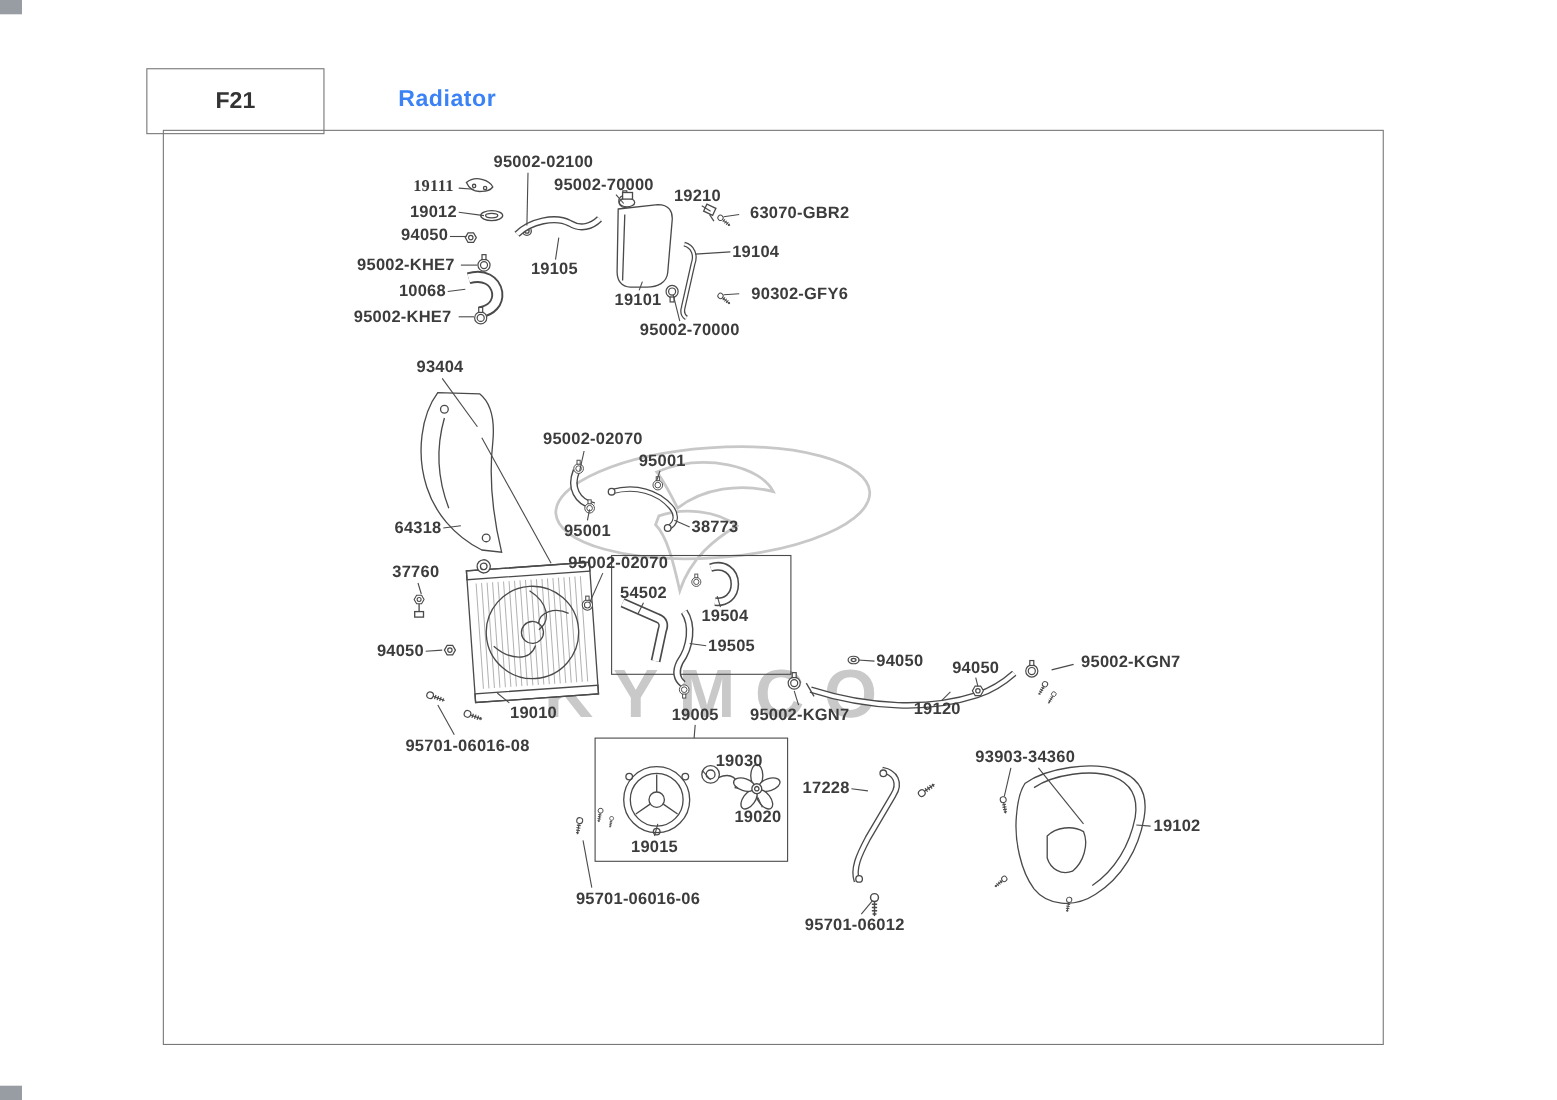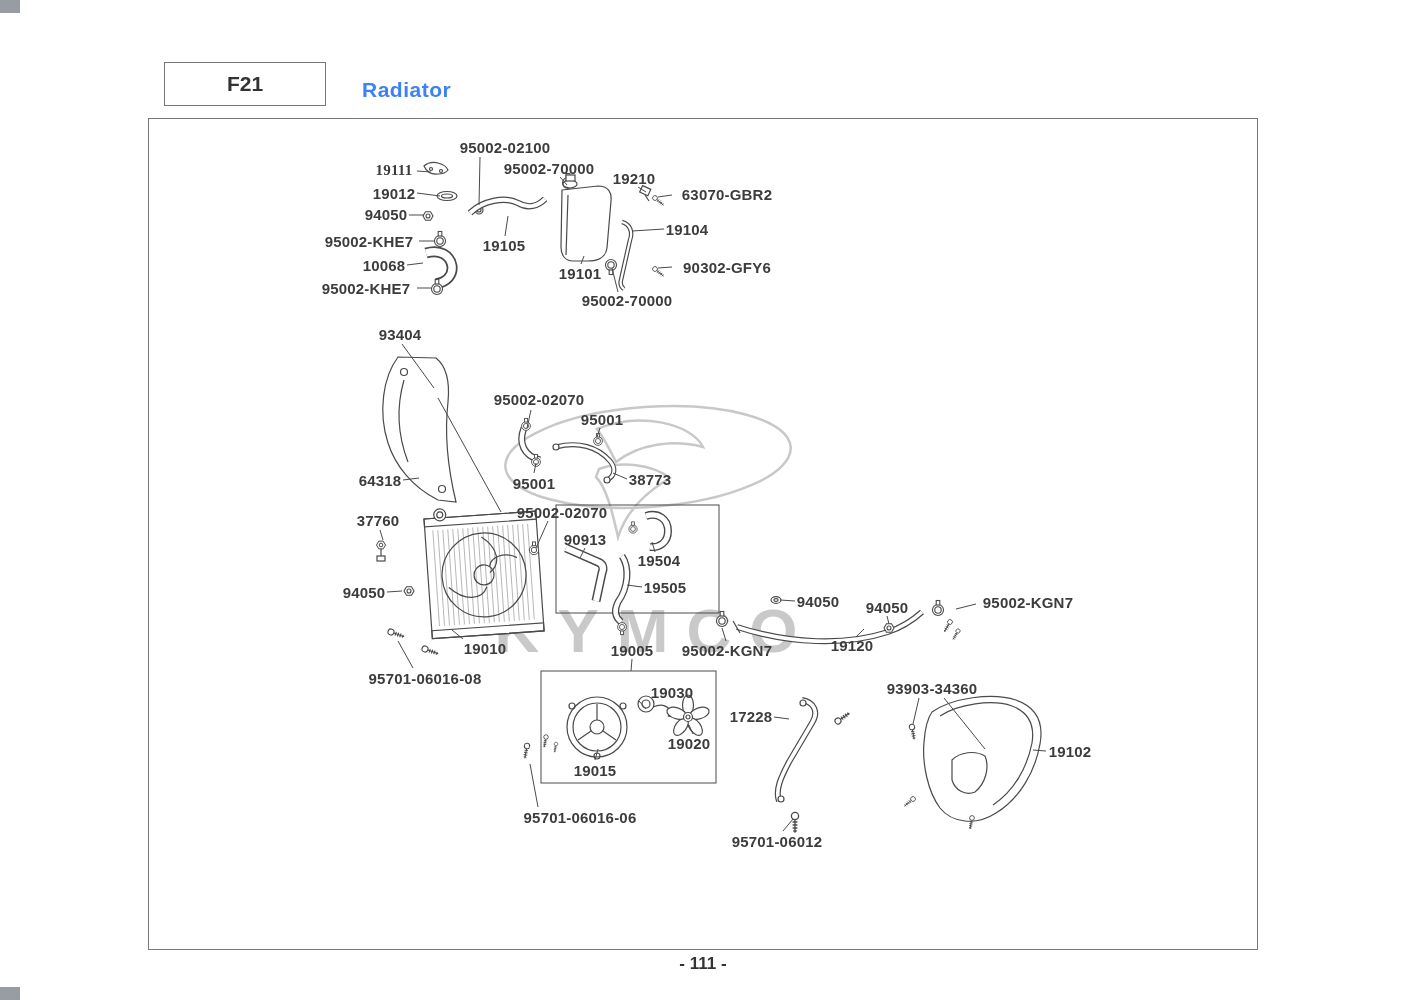--- a/index.html
+++ b/index.html
@@ -4,21 +4,21 @@
 <style>
   html,body{margin:0;padding:0;background:#ffffff;}
   #page{
     position:relative;width:1415px;height:1000px;background:#ffffff;overflow:hidden;
     font-family:"Liberation Sans",sans-serif;color:#3c3c3c;
   }
   .corner-mark{position:absolute;left:0;width:20px;height:13px;background:#989da3;}
   #corner-top{top:0;}
   #corner-bottom{top:987px;}
   #code-box{
-    position:absolute;left:164px;top:62px;width:162px;height:44px;
+    position:absolute;left:133px;top:62px;width:162px;height:60px;
     border:1px solid #777;box-sizing:border-box;
     display:flex;align-items:center;justify-content:center;
     font-size:21px;font-weight:bold;color:#333;
   }
   #doc-title{
     position:absolute;left:362px;top:62px;height:56px;display:flex;align-items:center;
     font-size:21px;font-weight:bold;color:#3b82f6;letter-spacing:0.5px;
   }
   #main-frame{
     position:absolute;left:148px;top:118px;width:1110px;height:832px;
@@ -253,21 +253,21 @@
       <path d="M774,717 L789,719"></path>
       <path d="M693,734 L689,725"></path>
       <path d="M1046,751 L1033,750"></path>
       <path d="M595,760 L598,749"></path>
       <path d="M538,807 L530,764"></path>
       <path d="M783,831 L793,819"></path>
     </g>
   </svg>
 
   <div id="labels-layer">
-      <div class="part-label" style="left: 505px; top: 147px;">95002-02100</div>
+      <div class="part-label" style="left: 494px; top: 147px;">95002-02100</div>
       <div class="part-label" style="left: 394px; top: 170px; font-family: Liberation Serif, serif;">19111</div>
       <div class="part-label" style="left: 549px; top: 168px;">95002-70000</div>
       <div class="part-label" style="left: 634px; top: 178px;">19210</div>
       <div class="part-label" style="left: 394px; top: 193px;">19012</div>
       <div class="part-label" style="left: 727px; top: 194px;">63070-GBR2</div>
       <div class="part-label" style="left: 386px; top: 214px;">94050</div>
       <div class="part-label" style="left: 369px; top: 241px;">95002-KHE7</div>
       <div class="part-label" style="left: 504px; top: 245px;">19105</div>
       <div class="part-label" style="left: 687px; top: 229px;">19104</div>
       <div class="part-label" style="left: 384px; top: 265px;">10068</div>
@@ -276,21 +276,21 @@
       <div class="part-label" style="left: 366px; top: 288px;">95002-KHE7</div>
       <div class="part-label" style="left: 627px; top: 300px;">95002-70000</div>
       <div class="part-label" style="left: 400px; top: 334px;">93404</div>
       <div class="part-label" style="left: 539px; top: 399px;">95002-02070</div>
       <div class="part-label" style="left: 602px; top: 419px;">95001</div>
       <div class="part-label" style="left: 380px; top: 480px;">64318</div>
       <div class="part-label" style="left: 534px; top: 483px;">95001</div>
       <div class="part-label" style="left: 650px; top: 479px;">38773</div>
       <div class="part-label" style="left: 378px; top: 520px;">37760</div>
       <div class="part-label" style="left: 562px; top: 512px;">95002-02070</div>
-      <div class="part-label" style="left: 585px; top: 539px;">90913</div>
+      <div class="part-label" style="left: 585px; top: 539px;">54502</div>
       <div class="part-label" style="left: 659px; top: 560px;">19504</div>
       <div class="part-label" style="left: 364px; top: 592px;">94050</div>
       <div class="part-label" style="left: 665px; top: 587px;">19505</div>
       <div class="part-label" style="left: 818px; top: 601px;">94050</div>
       <div class="part-label" style="left: 887px; top: 607px;">94050</div>
       <div class="part-label" style="left: 1028px; top: 602px;">95002-KGN7</div>
       <div class="part-label" style="left: 485px; top: 648px;">19010</div>
       <div class="part-label" style="left: 852px; top: 645px;">19120</div>
       <div class="part-label" style="left: 632px; top: 650px;">19005</div>
       <div class="part-label" style="left: 727px; top: 650px;">95002-KGN7</div>
@@ -298,14 +298,13 @@
       <div class="part-label" style="left: 932px; top: 688px;">93903-34360</div>
       <div class="part-label" style="left: 672px; top: 692px;">19030</div>
       <div class="part-label" style="left: 751px; top: 716px;">17228</div>
       <div class="part-label" style="left: 689px; top: 743px;">19020</div>
       <div class="part-label" style="left: 1070px; top: 751px;">19102</div>
       <div class="part-label" style="left: 595px; top: 770px;">19015</div>
       <div class="part-label" style="left: 544px; top: 817px; margin-left: 36px;">95701-06016-06</div>
       <div class="part-label" style="left: 777px; top: 841px;">95701-06012</div>
     </div>
 
-  <div id="page-number">- 111 -</div>
 </div>
 
 </body></html>

